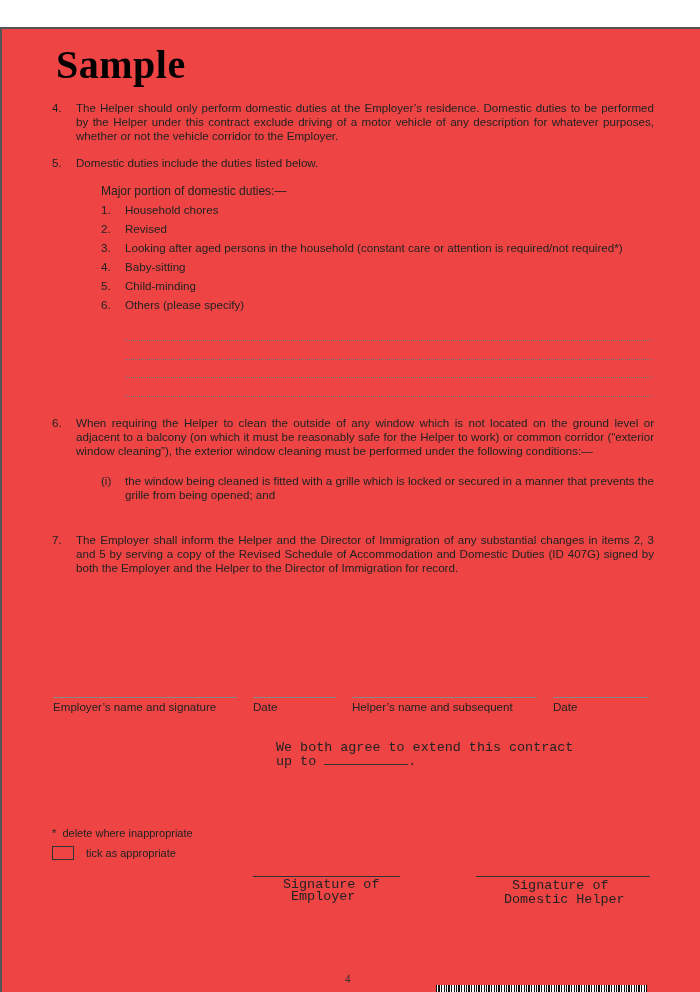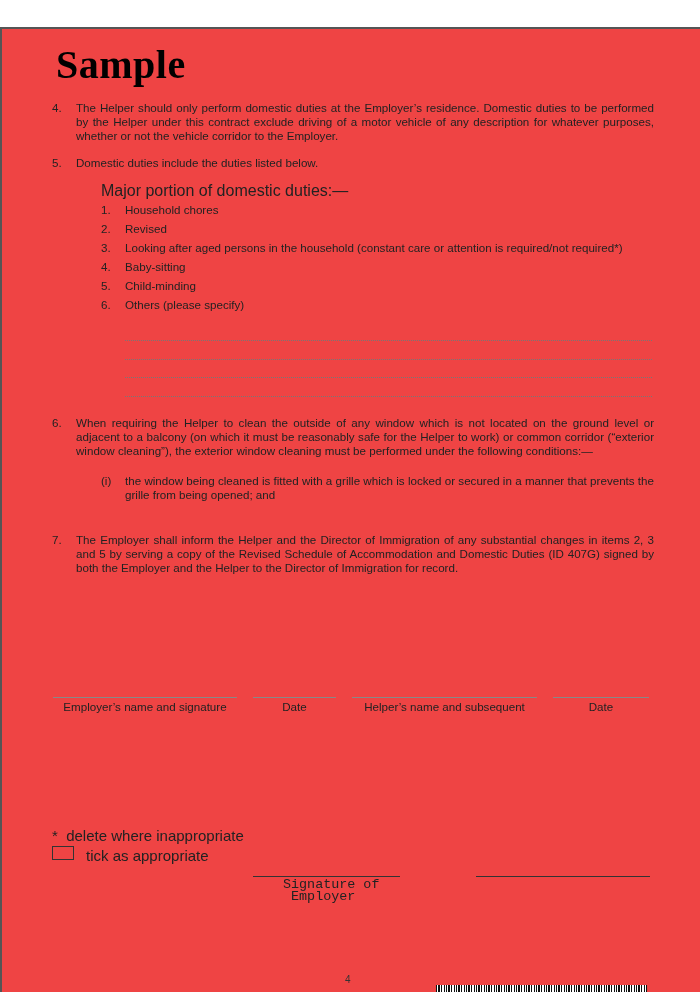--- a/index.html
+++ b/index.html
@@ -24,42 +24,42 @@
     letter-spacing: 0.5px;
   }
   .para {
     position: absolute; left: 50px; width: 602px;
     font-size: 11.6px; line-height: 14px; color: #222;
     display: flex;
   }
   .para .num { width: 24px; flex: none; }
   .para .txt { flex: 1; text-align: justify; }
   .sub {
-    position: absolute; font-size: 16px; line-height: 14px; color: #222;
+    position: absolute; font-size: 12px; line-height: 14px; color: #222;
   }
   .list { position: absolute; left: 99px; width: 553px; }
   .list .li { display: flex; font-size: 11.6px; line-height: 14px; color: #222; margin-bottom: 5px; }
   .list .li .n { width: 24px; flex: none; }
   .list .li .t { flex: 1; text-align: justify; }
   .dots {
     position: absolute; left: 123px; width: 527px; height: 0;
     border-top: 1.5px dotted #777;
   }
   .roman { position: absolute; left: 99px; width: 553px; }
   .roman .li { display: flex; font-size: 11.6px; line-height: 14px; color: #222; margin-bottom: 5px; }
   .roman .li .n { width: 24px; flex: none; }
   .roman .li .t { flex: 1; text-align: justify; }
   .sigline { position: absolute; height: 0; border-top: 1px solid #888; }
-  .siglabel { position: absolute; font-size: 11.6px; color: #222; text-align: center; }
+  .siglabel { position: absolute; font-size: 11.6px; color: #222; text-align: left; }
   .mono {
     position: absolute; font-family: "Liberation Mono", monospace;
     font-size: 13.4px; line-height: 12px; color: #222; white-space: pre;
   }
   .blank { display: inline-block; width: 84px; border-bottom: 1px solid #333; height: 10px; vertical-align: baseline; }
-  .note { position: absolute; font-size: 15px; color: #222; }
+  .note { position: absolute; font-size: 11px; color: #222; }
   .tickbox {
     position: absolute; left: 50px; top: 817px; width: 20px; height: 12px;
     border: 1px solid #333;
   }
   .page-num { position: absolute; left: 343px; top: 945px; font-size: 10px; color: #333; }
   .barcode {
     position: absolute; left: 434px; top: 956px; width: 211px; height: 26px;
     background: repeating-linear-gradient(90deg,
       #111 0px, #111 1px, #fff 1px, #fff 2px,
       #111 2px, #111 4px, #fff 4px, #fff 5px,
@@ -138,30 +138,34 @@
   <div class="sigline" style="left:51px; top:668px; width:184px;"></div>
   <div class="sigline" style="left:251px; top:668px; width:83px;"></div>
   <div class="sigline" style="left:350px; top:668px; width:185px;"></div>
   <div class="sigline" style="left:551px; top:668px; width:96px;"></div>
 
   <div class="siglabel" style="left:51px; top:671px; width:184px;">Employer’s name and signature</div>
   <div class="siglabel" style="left:251px; top:671px; width:83px;">Date</div>
   <div class="siglabel" style="left:350px; top:671px; width:185px;">Helper’s name and subsequent</div>
   <div class="siglabel" style="left:551px; top:671px; width:96px;">Date</div>
 
+  <div class="mono" style="left:274px; top:713px;"><span>We both agree to extend this contract</span>
+<span>up to </span><span class="blank"></span><span>.</span></div>
 
 
   <div class="note" style="left:50px; top:798px;">
     <span>*</span>&nbsp;&nbsp;<span>delete where inappropriate</span>
   </div>
   <div class="tickbox"></div>
   <div class="note" style="left:84px; top:818px;text-align:right;">tick as appropriate</div>
 
   <div class="sigline" style="left:251px; top:847px; width:147px; border-top:1.5px solid #333;"></div>
   <div class="mono" style="left:281px; top:850px; line-height:12px; text-align:left;"><span>Signature of</span>
  <span>Employer</span></div>
 
   <div class="sigline" style="left:474px; top:847px; width:174px; border-top:1.5px solid #333;"></div>
+  <div class="mono" style="left:502px; top:850px; line-height:14px;"> <span>Signature of</span>
+<span>Domestic Helper</span></div>
 
   <div class="page-num">4</div>
   <div class="barcode"></div>
 
 </div>
 
 </body></html>

